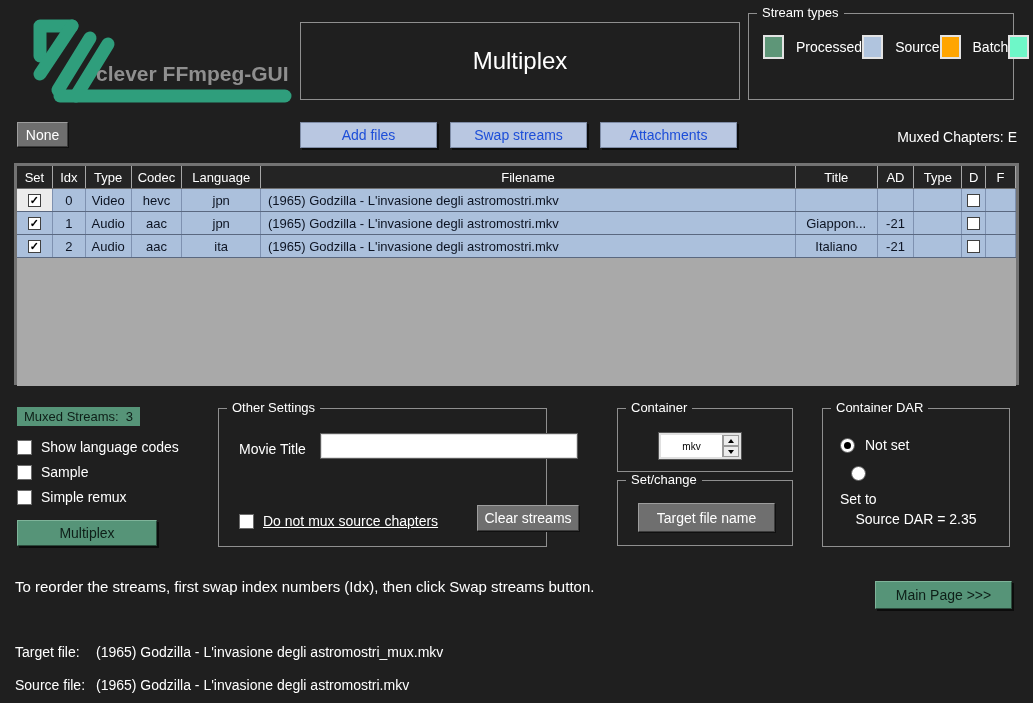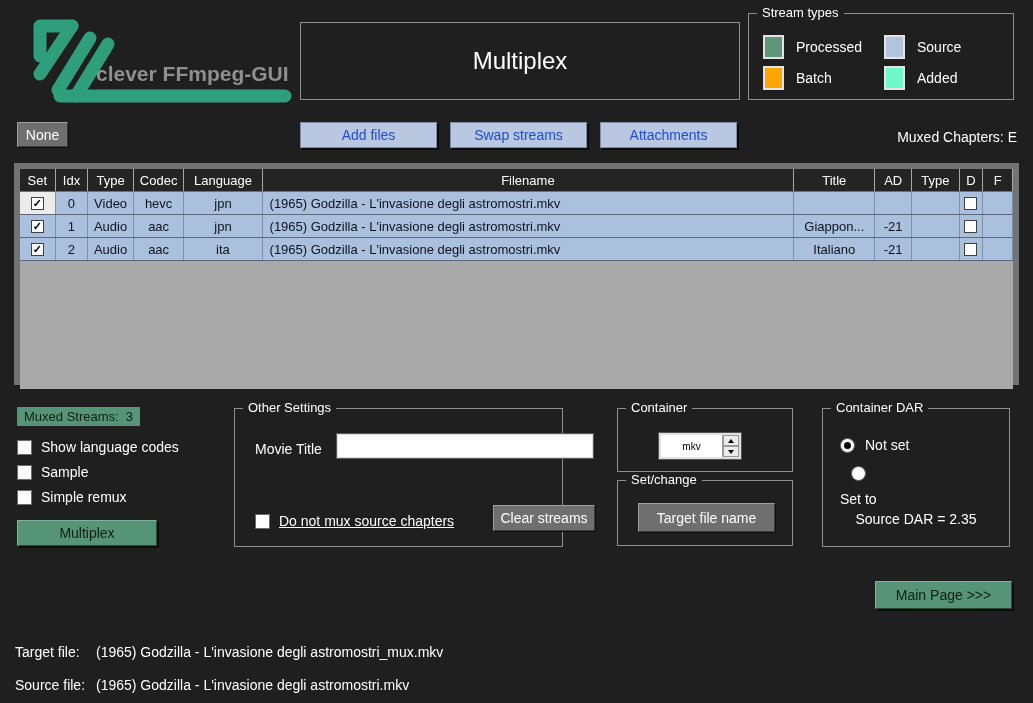--- a/index.html
+++ b/index.html
@@ -26,21 +26,21 @@
     position:absolute; border:1px solid #8f8f8f;
   }
   .groupbox > .legend {
     position:absolute; top:-9px; left:8px; background:#1f1f1f;
     padding:0 5px; font-size:13px; color:#fff; white-space:nowrap;
   }
 
   #stream-types { left:748px; top:13px; width:266px; height:87px; }
   #legend-grid {
     position:absolute; left:14px; top:18px; right:8px; bottom:6px;
-    display:grid; grid-template-columns:1fr 1fr; grid-template-rows:1fr 1fr;
+    display:grid; grid-template-columns:1fr 1fr 1fr 1fr; grid-template-rows:1fr 1fr;
     align-items:center;
   }
   .legend-item { display:flex; align-items:center; gap:12px; }
   .swatch { width:21px; height:24px; border:2px solid #e3e3e3; }
   .legend-item .lab { font-size:14px; color:#fff; }
 
   
   .btn { display:flex; align-items:center; justify-content:center;
          font-size:14px; cursor:default; position:absolute; }
   .btn-blue {
@@ -59,21 +59,21 @@
   }
   #btn-none { left:17px; top:122px; width:51px; height:25px; }
   #btn-addfiles { left:300px; top:122px; width:137px; height:26px; }
   #btn-swap { left:450px; top:122px; width:137px; height:26px; }
   #btn-attach { left:600px; top:122px; width:137px; height:26px; }
   #muxed-chapters { position:absolute; right:16px; top:129px; font-size:14px; color:#fff; }
 
   
   #grid {
     position:absolute; left:14px; top:163px; width:1005px; height:222px;
-    border:6px solid #737373; background:#a9a9a9; font-size:13px;
+    border:3px solid #737373; background:#a9a9a9; font-size:13px;
   }
   .g-header { display:flex; background:#242424; color:#fff; height:23px;
               border-bottom:1px solid #6f6f6f; }
   .g-header .cell { border-right:1px solid #a7a7a7; display:flex;
                     align-items:center; justify-content:center; }
   .g-row { display:flex; background:#abc0dc; color:#0c1322; height:23px;
            border-bottom:1px solid #5a6880; }
   .g-row .cell { border-right:1px solid #7e91b0; display:flex;
                  align-items:center; justify-content:center; overflow:hidden;
                  white-space:nowrap; }
@@ -89,21 +89,21 @@
   #muxed-streams {
     position:absolute; left:17px; top:407px; background:#569478; color:#0e1f18;
     font-size:13px; padding:2px 7px; white-space:pre;
   }
   .opt-row { position:absolute; left:17px; display:flex; align-items:center; gap:9px; }
   .cb { width:15px; height:15px; background:#fff; border:1px solid #6b6b6b; flex:none; }
   .opt-row .lab { font-size:14px; color:#fff; }
   #btn-multiplex { left:17px; top:520px; width:140px; height:26px; }
 
   
-  #other-settings { left:218px; top:408px; width:329px; height:139px;margin-left:16px; }
+  #other-settings { left:218px; top:408px; width:329px; height:139px; }
   #movie-title-label { position:absolute; left:20px; top:32px; font-size:14px; color:#fff; }
   #movie-title-input {
     position:absolute; left:102px; top:25px; width:256px; height:24px;
     background:#fff; border:1px solid #dedede; outline:1px solid #5a5a5a;
     font-size:13px; color:#000; padding:0 4px;
     font-family:"Liberation Sans", sans-serif;
   }
   #chapters-opt { position:absolute; left:20px; top:104px; display:flex; align-items:center; gap:9px;text-decoration:underline; }
   #chapters-opt .lab { font-size:14px; color:#fff; }
   #btn-clear { position:absolute; left:258px; top:96px; width:102px; height:26px; font-size:14px; }
@@ -315,20 +315,21 @@
       <span class="radio sel" id="radio-notset"></span>
       <span class="lab">Not set</span>
     </div>
     <div class="radio-row" style="top:57px;flex-direction:column;">
       <span class="radio" id="radio-setto"></span>
       <span class="lab">Set to</span>
     </div>
     <div id="source-dar">Source DAR = 2.35</div>
   </div>
 
+  <div id="instruction">To reorder the streams, first swap index numbers (Idx), then click Swap streams button.</div>
   <button id="btn-mainpage" class="btn btn-green">Main Page &gt;&gt;&gt;</button>
 
   <div id="target-line" class="fileline">
     <span class="fl-label">Target file:</span><span>(1965) Godzilla - L'invasione degli astromostri_mux.mkv</span>
   </div>
   <div id="source-line" class="fileline">
     <span class="fl-label">Source file:</span><span>(1965) Godzilla - L'invasione degli astromostri.mkv</span>
   </div>
 
 </div>

